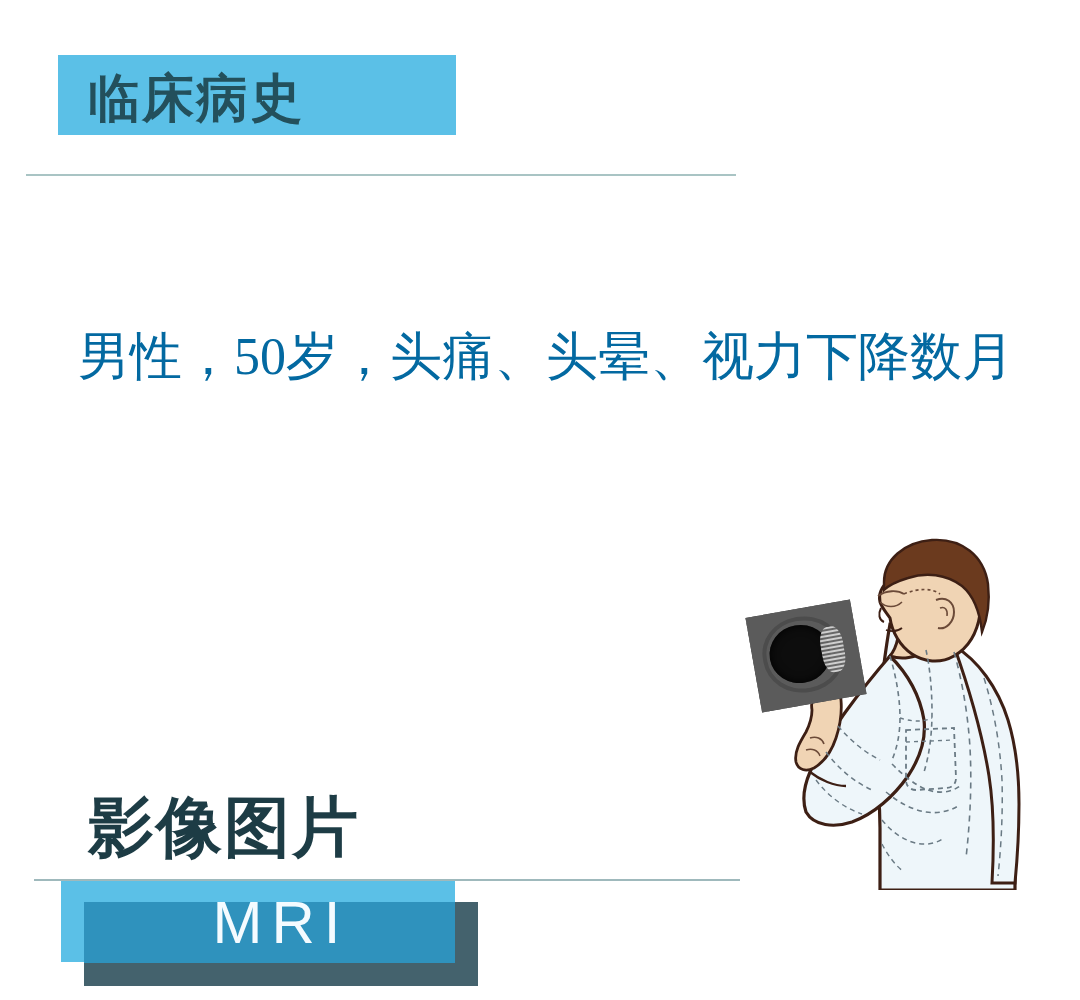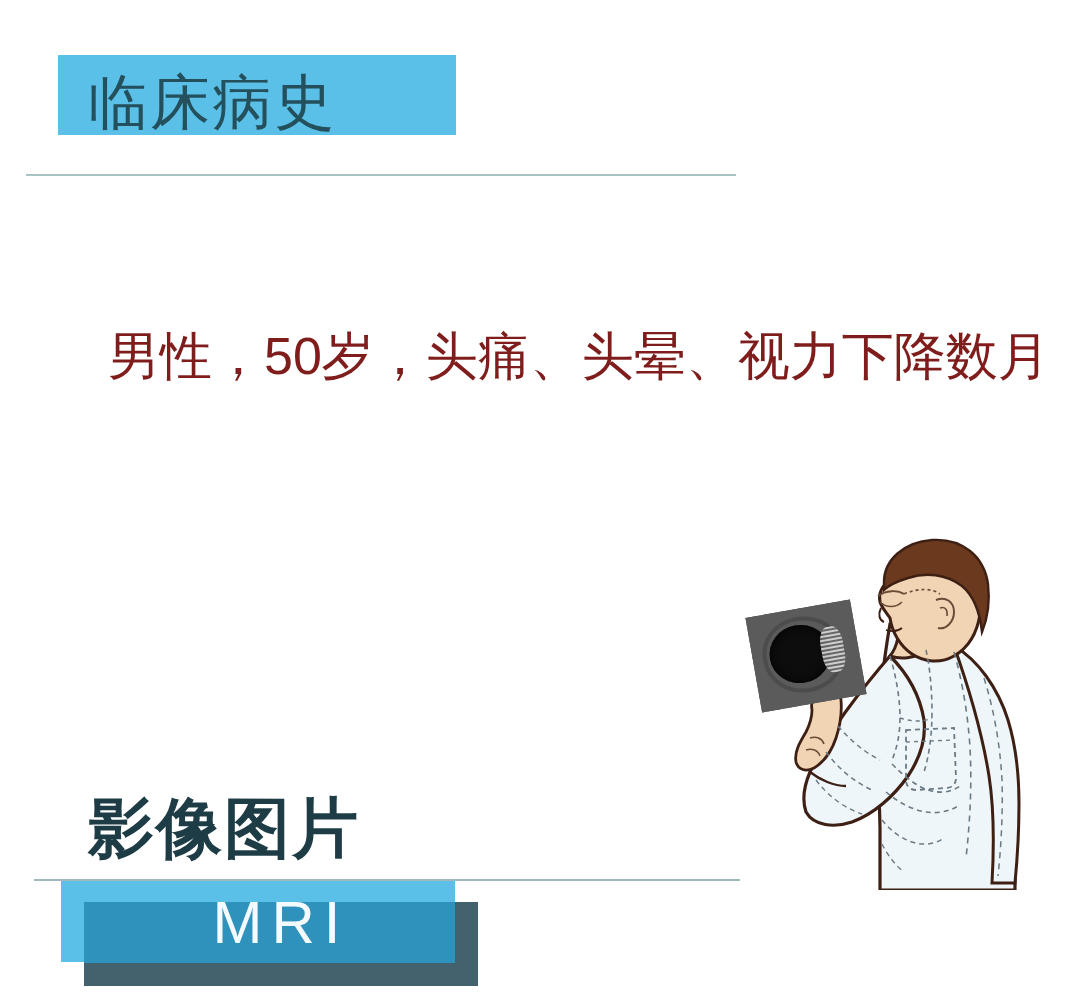--- a/index.html
+++ b/index.html
@@ -29,22 +29,22 @@
     left: 58px;
     top: 55px;
     width: 398px;
     height: 80px;
     background: #5bc0e7;
   }
   .top-title {
     position: absolute;
     left: 88px;
     top: 72px;
-    font-size: 60px;
-    font-weight: 400;
+    font-size: 52px;
+    font-weight: 700;
     line-height: 1;
     color: #23505c;
     letter-spacing: 2px;
     white-space: nowrap;
     font-family: "DejaVu Sans", "Liberation Sans", sans-serif;
   }
   .top-rule {
     position: absolute;
     left: 26px;
     top: 174px;
@@ -54,38 +54,37 @@
   }
 
   
   .body-text {
     position: absolute;
     left: 78px;
     top: 327px;
     width: 940px;
     font-size: 52px;
     line-height: 1.15;
-    color: #7f1d1d;
+    color: #0369a1;
     white-space: nowrap;
-    font-family: Liberation Sans, sans-serif;
-    margin-left: 30px;
+    font-family: Liberation Serif, serif;
   }
 
   
   .bottom-title {
     position: absolute;
     left: 88px;
     top: 795px;
     font-size: 66px;
     font-weight: 700;
     line-height: 1;
     color: #1d3c45;
     letter-spacing: 2px;
     white-space: nowrap;
-    font-family: Liberation Sans, sans-serif;
+    font-family: Liberation Serif, serif;
   }
   .bottom-rule {
     position: absolute;
     left: 34px;
     top: 879px;
     width: 706px;
     height: 2px;
     background: #9fb9bc;
   }
   .band-shadow {

